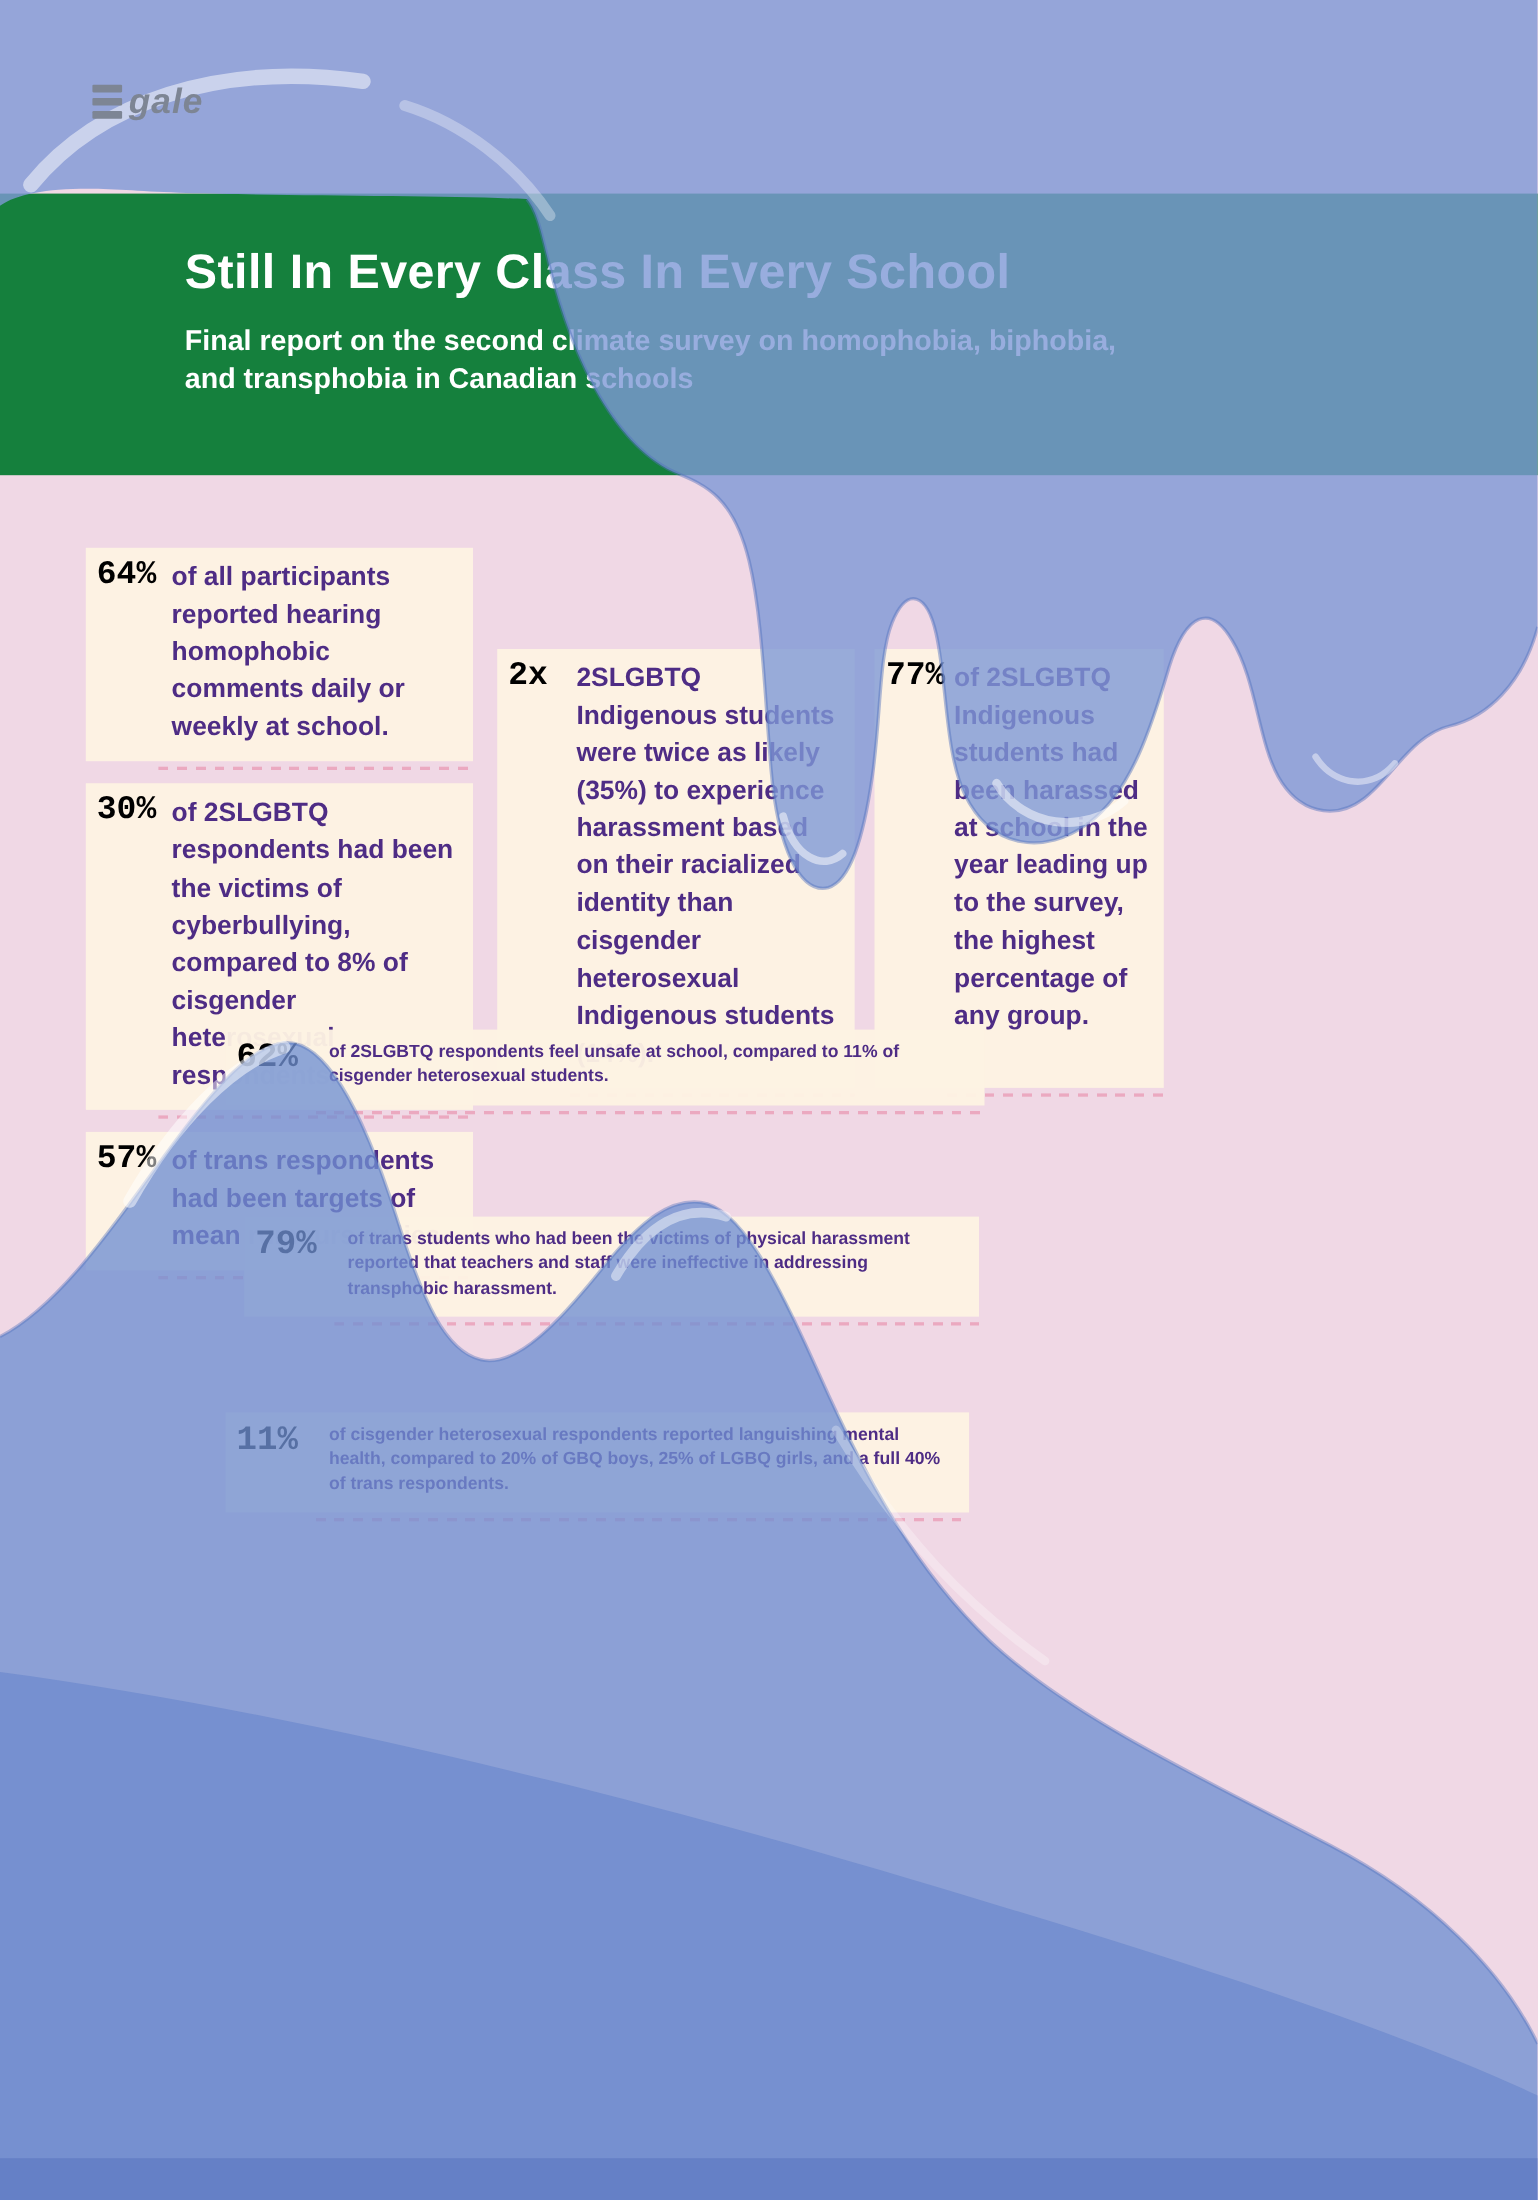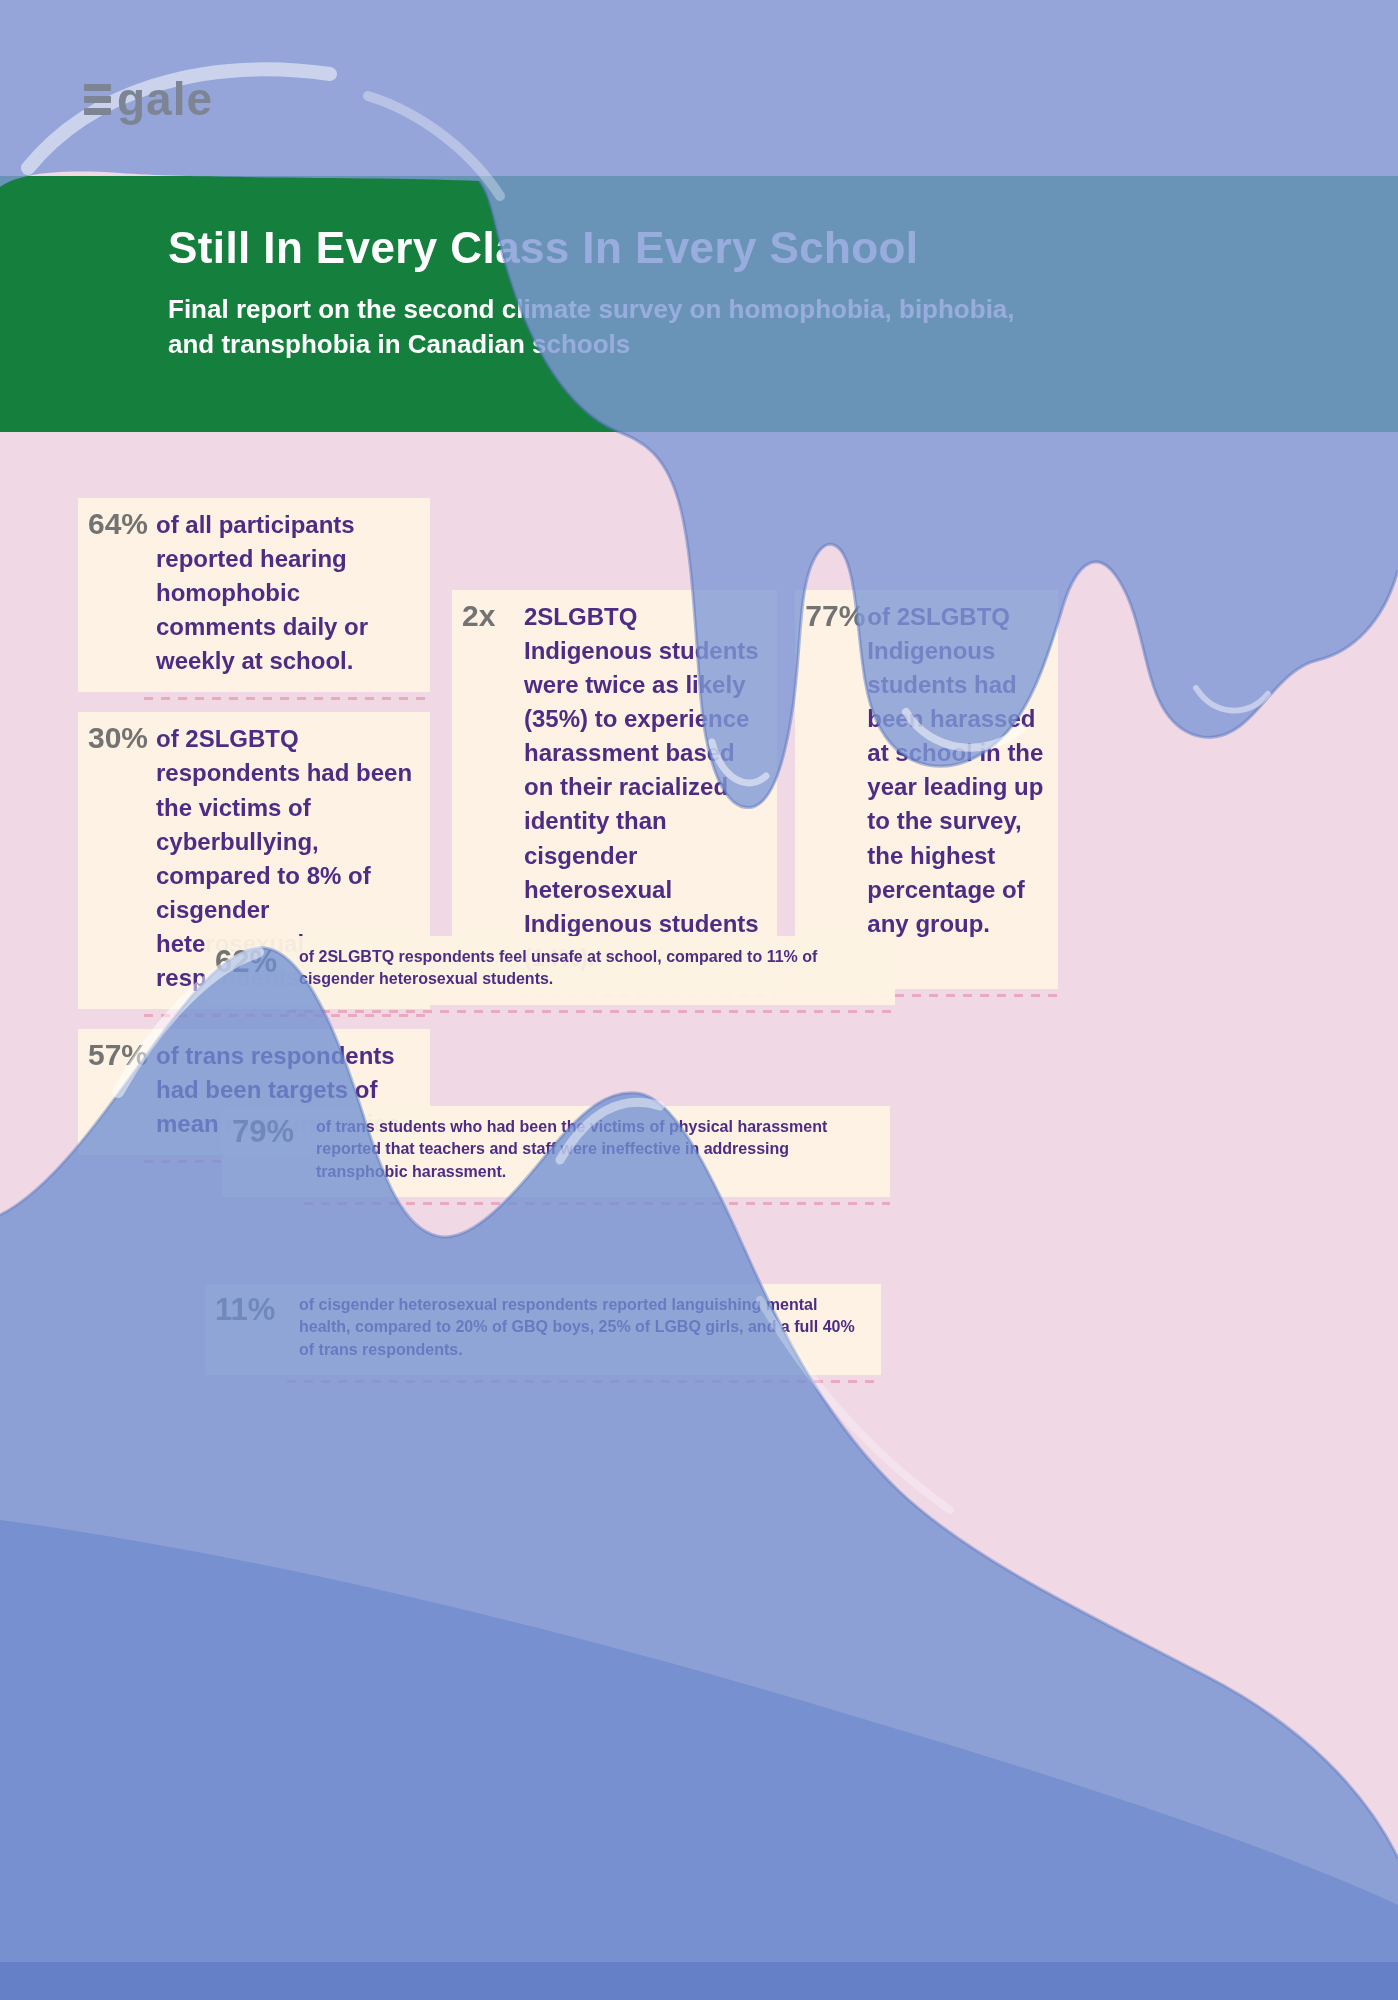--- a/index.html
+++ b/index.html
@@ -40,26 +40,27 @@
 
   
   .stat-box {
     position:relative;
     background:rgba(253,242,227,0.96);
     display:flex;
     align-items:flex-start;
     padding:10px 12px 14px 10px;
   }
   .stat-value {
-    color:#737373;
+    color:#000000;
     font-weight:bold;
     font-size:30px;
     line-height:1.05;
     width:64px;
     flex:0 0 auto;
+    font-family:Liberation Mono, monospace;
   }
   .stat-text {
     color:#4e2c85;
     font-weight:bold;
     font-size:24px;
     line-height:1.42;
     padding-left:4px;
   }
   .stat-box::after {
     content:"";
@@ -101,24 +102,25 @@
     position:absolute;
     left:84px; top:76px;
     z-index:6;
     display:flex;
     align-items:center;
     color:#7d8594;
   }
   .e-bars { display:flex; flex-direction:column; gap:5px; margin-right:6px; }
   .e-bars span { display:block; width:27px; height:7px; background:#7d8594; border-radius:1px; }
   .logo .word {
-    font-size:46px;
+    font-size:32px;
     font-weight:bold;
     letter-spacing:1px;
     line-height:1;
+    font-style:italic;
   }
 </style>
 </head>
 <body>
 
 <div class="page">
 
   <div class="banner">
     <h1>Still In Every Class In Every School</h1>
     <p class="subtitle">Final report on the second climate survey on homophobia, biphobia, and transphobia in Canadian schools</p>

